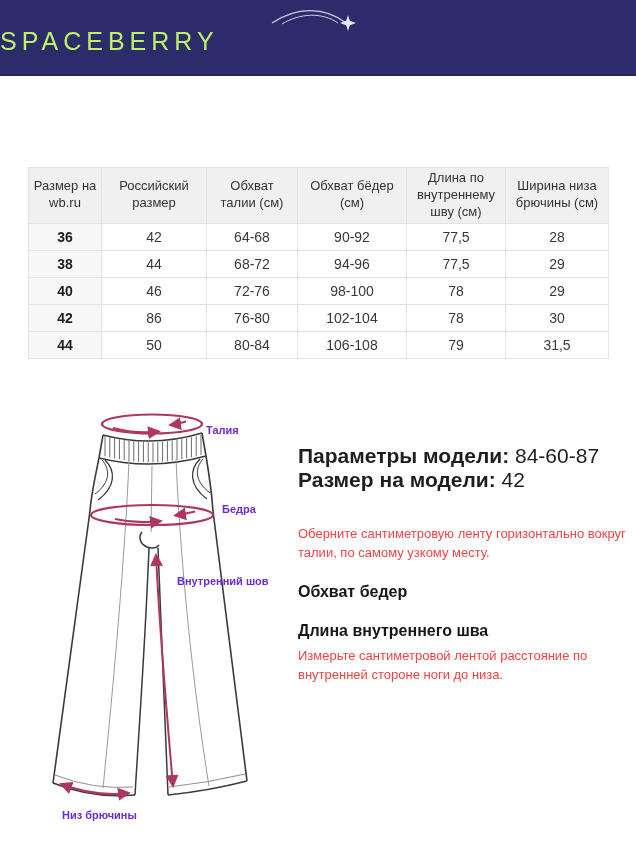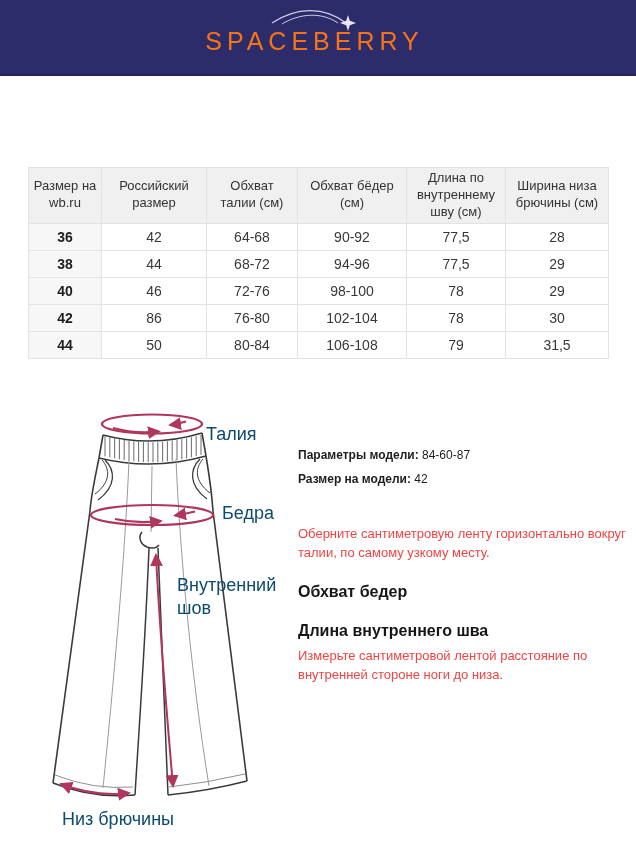--- a/index.html
+++ b/index.html
@@ -7,47 +7,47 @@
   .page {
     position:relative; width:636px; height:848px; overflow:hidden;
     background:#ffffff; font-family:"Liberation Sans", sans-serif; color:#222;
   }
   
   .topbar {
     position:absolute; left:0; top:0; width:636px; height:76px;
     background:#2d2c6a; border-bottom:2px solid #232259;
   }
   .brand-text {
-    position:absolute; left:0; right:7px; top:27px; text-align:center;
-    color:#f97316; font-size:25px; font-weight:400; letter-spacing:5px;
+    position:absolute; left:0; right:7px; top:27px; text-align:left;
+    color:#bef264; font-size:25px; font-weight:400; letter-spacing:5px;
   }
   .comet { position:absolute; left:50%; margin-left:-52px; top:3px; }
   
   .size-table-wrap { position:absolute; left:28px; top:167px; width:580px; }
   table.size-table { border-collapse:collapse; table-layout:fixed; width:580px; }
   .size-table th, .size-table td {
     border:1px solid #e3e3e3; text-align:center; vertical-align:middle;
   }
   .size-table thead th {
     background:#f0f0f0; height:55px; font-weight:400; font-size:13px;
     color:#333; line-height:1.3; padding:2px 4px;
   }
   .size-table tbody td { height:27px; font-size:14px; color:#383838; background:#fff; }
   .size-table tbody td.rowhead { background:#f7f7f7; font-weight:bold; color:#1d1d1d; }
   
   .figure { position:absolute; left:25px; top:398px; width:270px; height:450px; }
   .figure svg { position:absolute; left:0; top:0; }
-  .fig-label { position:absolute; font-size:18px; font-weight:400; color:#0c4a6e; line-height:1.3; }
+  .fig-label { position:absolute; font-size:11px; font-weight:700; color:#6d28d9; line-height:1.3; }
   .lbl-waist { left:181px; top:25px; }
   .lbl-hips  { left:197px; top:104px; }
   .lbl-inseam { left:152px; top:176px; width:118px; }
   .lbl-hem   { left:37px; top:410px; }
   
   .info-col { position:absolute; left:298px; top:444px; width:330px; }
-  .model-info { font-size:12px; line-height:23.5px; color:#1e1e1e; margin-bottom:34px; }
+  .model-info { font-size:21px; line-height:23.5px; color:#1e1e1e; margin-bottom:34px; }
   .model-info b { font-weight:bold; }
   .measure-section { margin-bottom:21px; }
   .measure-section h3 { font-size:16px; font-weight:bold; color:#161616; margin-bottom:7px; }
   .measure-section p { font-size:13px; line-height:18.5px; color:#ef4444; }
 </style>
 </head>
 <body>
 
 <div class="page">
 

